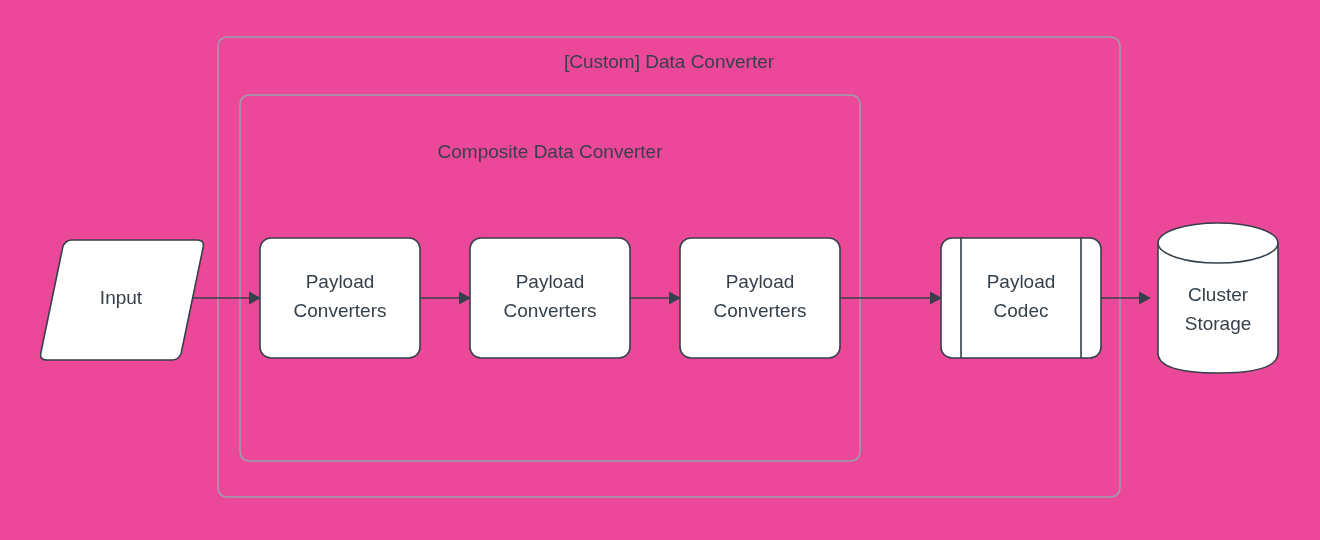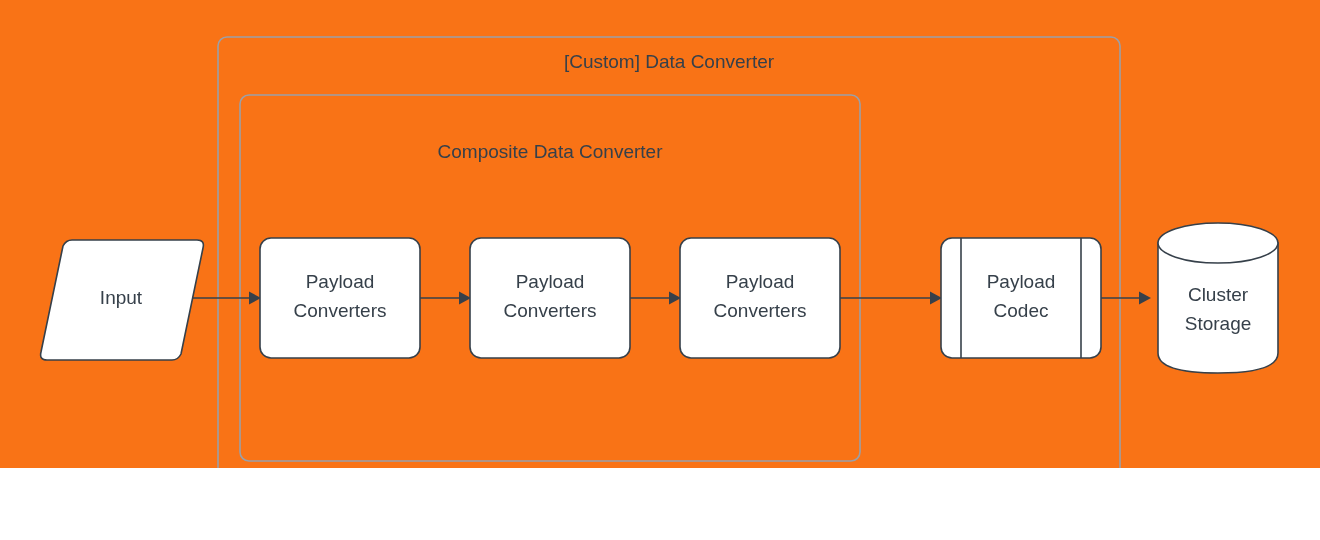--- a/index.html
+++ b/index.html
@@ -8,22 +8,22 @@
     padding: 0;
     background: #ffffff;
   }
   body {
     font-family: "Liberation Sans", sans-serif;
     -webkit-font-smoothing: antialiased;
   }
   #canvas {
     position: relative;
     width: 1320px;
-    height: 468px;
-    background: #f97316;
+    height: 540px;
+    background: #ec4899;
     overflow: hidden;
   }
   #diagram-svg {
     position: absolute;
     left: 0;
     top: 0;
     width: 1320px;
     height: 540px;
     display: block;
   }

